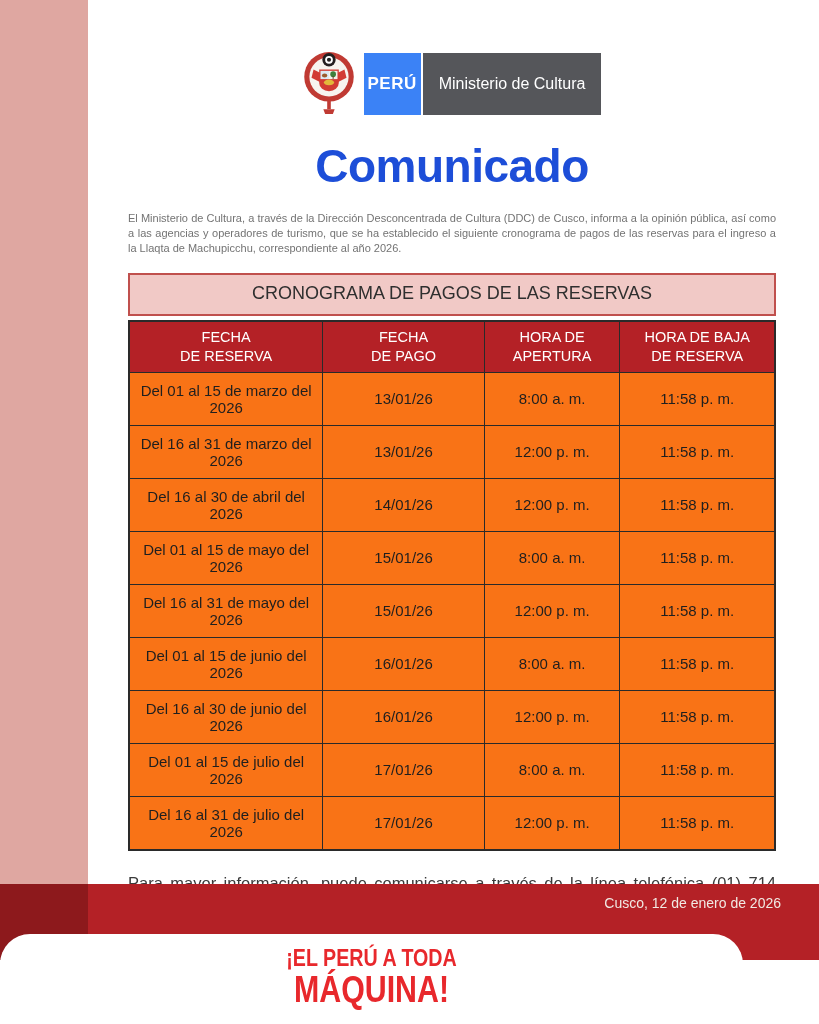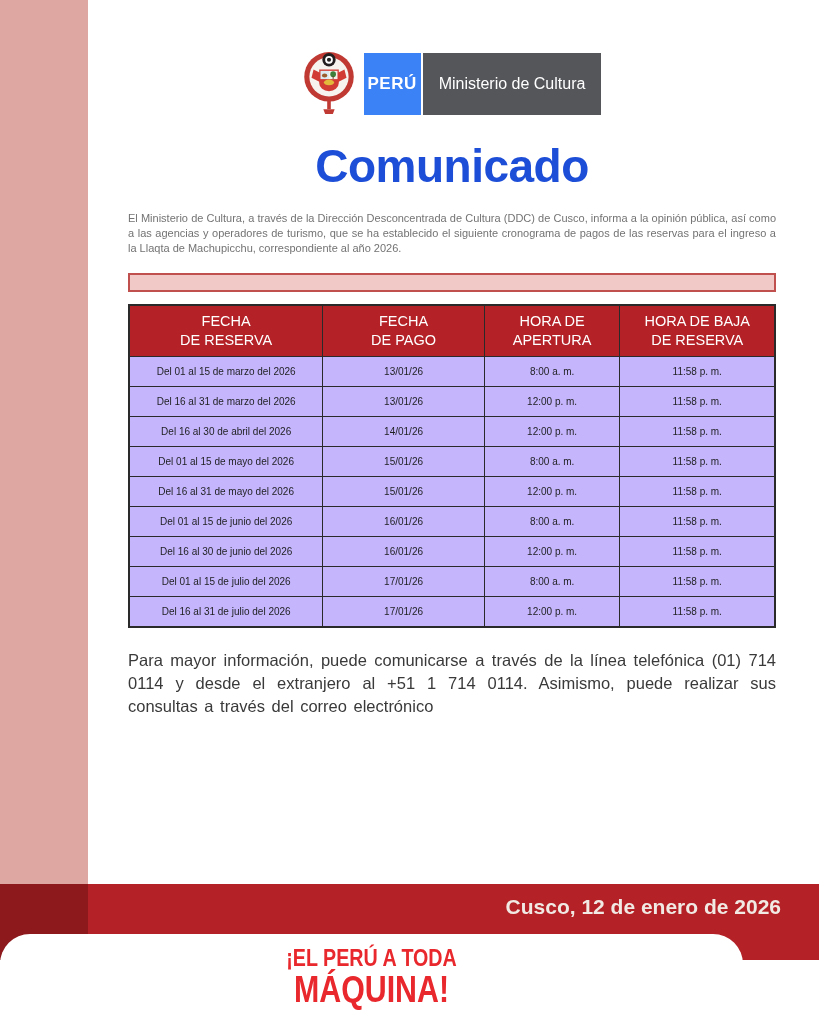--- a/index.html
+++ b/index.html
@@ -25,34 +25,34 @@
   .doc-title { margin-top:24px; text-align:center; color:#1d4ed8; font-size:46px; font-weight:bold; letter-spacing:-0.5px; }
 
   
   .intro { margin-top:18px; font-size:11px; line-height:1.37; color:#737373; text-align:justify; }
 
   
   .banner { margin-top:17px; background:#f1c9c6; border:2px solid #c0504d; text-align:center;
             padding:7px 4px 8px; color:#2f2f2f; font-size:18px; line-height:1.32; }
 
   
-  .schedule-table { margin-top:12px; width:100%; border-collapse:collapse; border:2px solid #2a2a2a; }
+  .schedule-table { margin-top:4px; width:100%; border-collapse:collapse; border:2px solid #2a2a2a; }
   .schedule-table th { background:#b42126; color:#fff; font-weight:normal; font-size:14.5px; line-height:1.3;
                        padding:6px 2px; border:1px solid #2a2a2a; white-space:pre-line; text-align:center; }
-  .schedule-table td { font-size:10px; color:#1f1f1f; text-align:center; padding:9px 2px;
-                       border:1px solid #2a2a2a; background:#c4b5fd; }
+  .schedule-table td { font-size:15px; color:#1f1f1f; text-align:center; padding:9px 2px;
+                       border:1px solid #2a2a2a; background:#f97316; }
   .col-reserva { width:30%; } .col-pago { width:25%; } .col-apertura { width:21%; } .col-baja { width:24%; }
 
   
   .contact { margin-top:21px; font-size:16.5px; line-height:1.4; color:#3a3a3a; text-align:justify; word-spacing:2px; }
 
   
   .footer-bar { position:absolute; left:0; top:884px; width:819px; height:76px; background:#b42126; }
   .footer-bar-dark { position:absolute; left:0; top:0; width:88px; height:100%; background:#8d191c; }
-  .dateline { position:absolute; right:38px; top:11px; color:#f1e9e3; font-size:21px;font-weight:bold; }
+  .dateline { position:absolute; right:38px; top:11px; color:#f1e9e3; font-size:14px; }
 
   
   .bottom-panel { position:absolute; left:0; top:934px; width:743px; height:90px; background:#ffffff;
                   border-radius:30px 30px 0 0; text-align:center; }
   .slogan { margin-top:12px; color:#e8282c; font-weight:bold; line-height:1.0; }
   .slogan-line1 { font-size:24px; transform:scaleX(0.82); transform-origin:center; letter-spacing:0; }
   .slogan-line2 { font-size:37px; transform:scaleX(0.82); transform-origin:center; margin-top:1px; }
 </style>
 </head>
 <body>
@@ -84,20 +84,21 @@
       </svg>
       <div class="peru-box">PERÚ</div>
       <div class="ministry-box">Ministerio de Cultura</div>
     </div>
 
     <h1 class="doc-title">Comunicado</h1>
 
     <p class="intro">El Ministerio de Cultura, a través de la Dirección Desconcentrada de Cultura (DDC) de Cusco, informa a la opinión pública, así como a las agencias y operadores de turismo, que se ha establecido el siguiente cronograma de pagos de las reservas para el ingreso a la Llaqta de Machupicchu, correspondiente al año 2026.</p>
 
     <div class="banner">
+      <div>CRONOGRAMA DE PAGOS DE LAS RESERVAS</div>
     </div>
 
     <table class="schedule-table">
       <colgroup>
         <col class="col-reserva">
           <col class="col-pago">
           <col class="col-apertura">
           <col class="col-baja">
       </colgroup>
       <thead>

